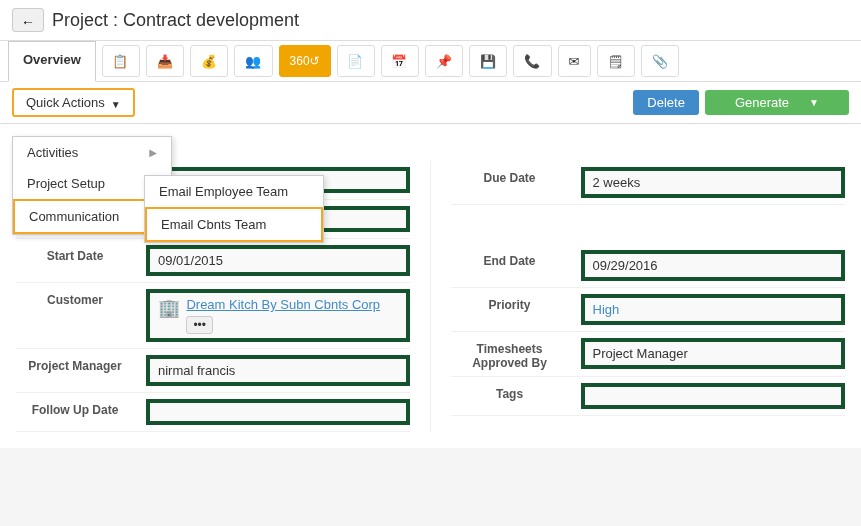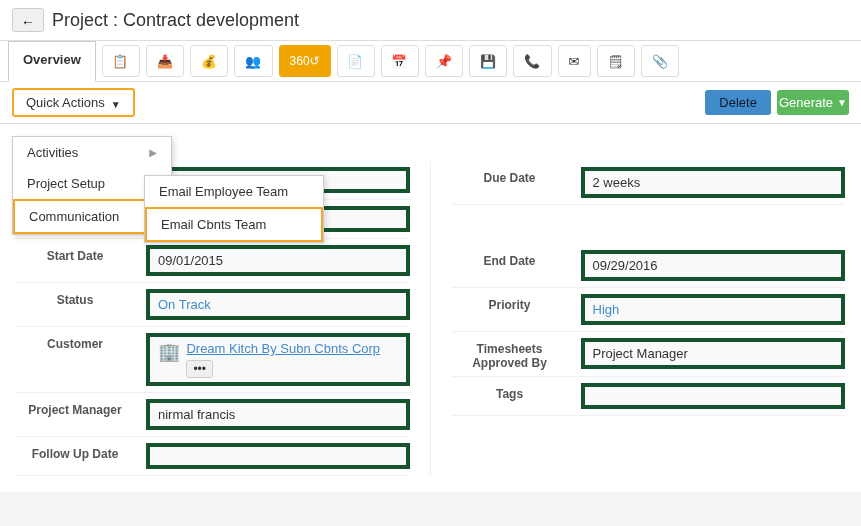--- a/index.html
+++ b/index.html
@@ -88,38 +88,38 @@
       display: flex;
       align-items: flex-end;
       gap: 6px;
     }
     .right-buttons {
       display: flex;
       gap: 6px;
     }
     .btn-delete {
       background: #428bca;
-      color: #0f172a;
+      color: #ffffff;
       border: none;
       border-radius: 3px;
       padding: 5px 14px;
       cursor: pointer;
       font-size: 13px;
     }
     .btn-generate {
       background: #5cb85c;
       color: #fff;
       border: none;
       border-radius: 3px;
-      padding: 5px 2px;
-      cursor: pointer;
-      font-size: 13px;
-      display: flex;
-      align-items: center;
-      gap: 4px;
+      padding: 5px 30px;
+      cursor: pointer;
+      font-size: 13px;
+      display: flex;
+      align-items: center;
+      gap: 20px;
     }
 
     .dropdown-menu {
       position: absolute;
       top: 136px;
       left: 12px;
       background: #fff;
       border: 1px solid #ccc;
       box-shadow: 2px 2px 6px rgba(0,0,0,0.15);
       z-index: 100;
@@ -350,24 +350,20 @@
       <div class="form-row">
         <div class="form-label">Description</div>
         <div class="form-value"></div>
       </div>
 
       <div class="form-row">
         <div class="form-label">Start Date</div>
         <div class="form-value">09/01/2015</div>
       </div>
 
-      <div class="form-row">
-        <div class="form-label">Status</div>
-        <div class="form-value blue">On Track</div>
-      </div>
 
       <div class="form-row">
         <div class="form-label">Customer</div>
         <div class="form-value">
           <div class="customer-block">
             <span class="customer-icon">🏢</span>
             <div>
               <div class="customer-link">Dream Kitch By Subn Cbnts Corp</div>
               <div class="dots-btn">•••</div>
             </div>

